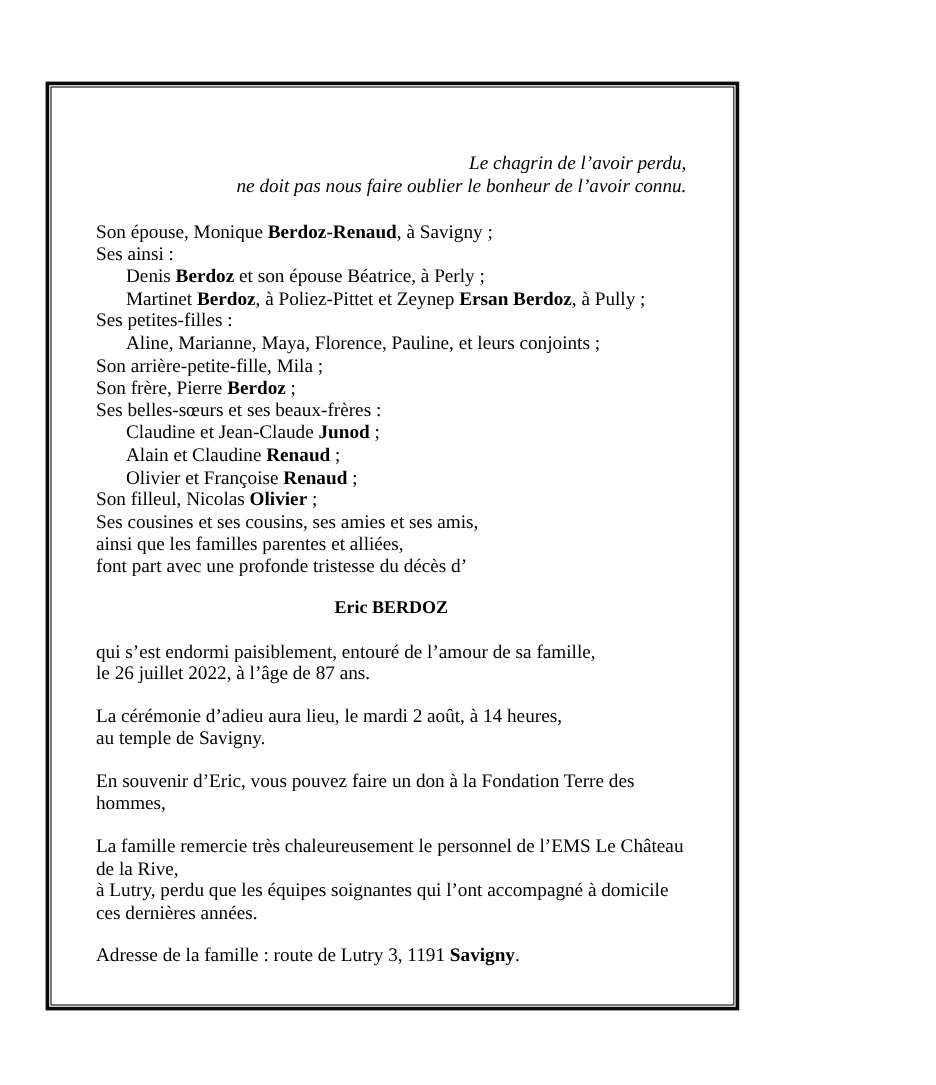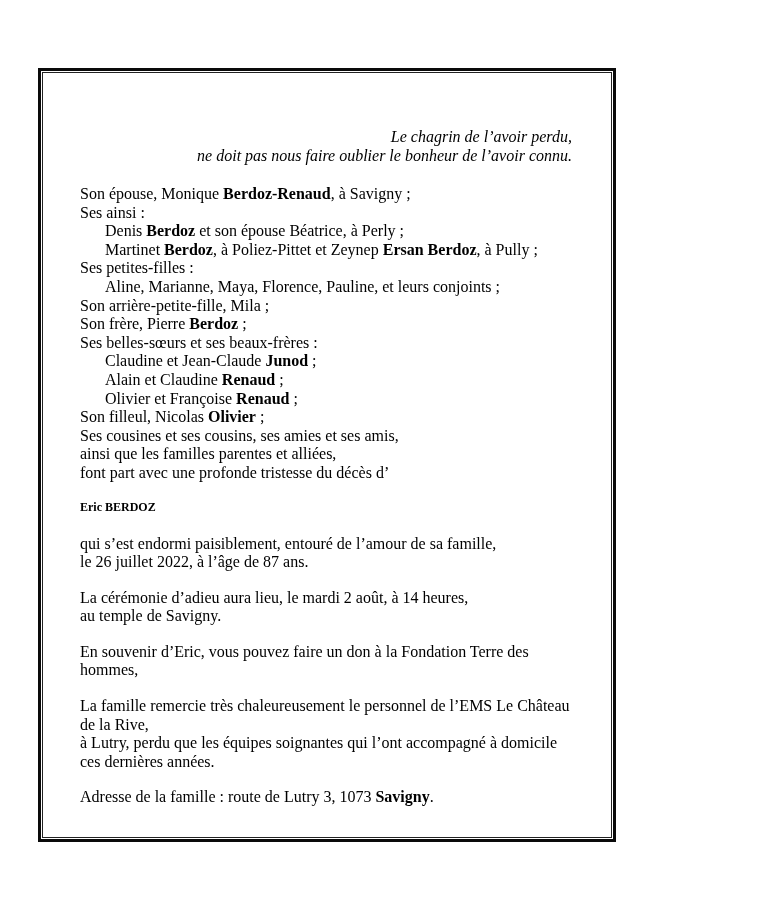--- a/index.html
+++ b/index.html
@@ -50,23 +50,23 @@
     font-style: italic;
     line-height: 19px;
   }
   .family {
     margin-top: 20px;
   }
   .line { min-height: 18.6px; }
   .indent { padding-left: 25px; }
   .b { font-weight: bold; }
   .name-heading {
-    text-align: left;
+    text-align: center;
     font-weight: bold;
-    font-size: 12px;
+    font-size: 15px;
     line-height: 22px;
     margin-top: 13px;
   }
   .para { margin-top: 17px; }
 </style>
 </head>
 <body>
 
 <div class="frame-outer">
   <div class="frame-inner">
@@ -109,19 +109,19 @@
           </div>
           <div class="para">
             <div class="line"><span>En souvenir d’Eric, vous pouvez faire un don à la Fondation Terre des hommes,</span></div>
           </div>
           <div class="para">
             <div class="line"><span>La famille remercie très chaleureusement le personnel de l’EMS Le Château de la Rive,</span></div>
             <div class="line"><span>à Lutry, perdu que les équipes soignantes qui l’ont accompagné à domicile</span></div>
             <div class="line"><span>ces dernières années.</span></div>
           </div>
           <div class="para">
-            <div class="line"><span>Adresse de la famille : route de Lutry 3, 1073 </span><span class="b">Savigny</span><span>.</span></div>
+            <div class="line"><span>Adresse de la famille : route de Lutry 3, 1191 </span><span class="b">Savigny</span><span>.</span></div>
           </div>
         </div>
 
     </div>
   </div>
 </div>
 
 </body></html>

